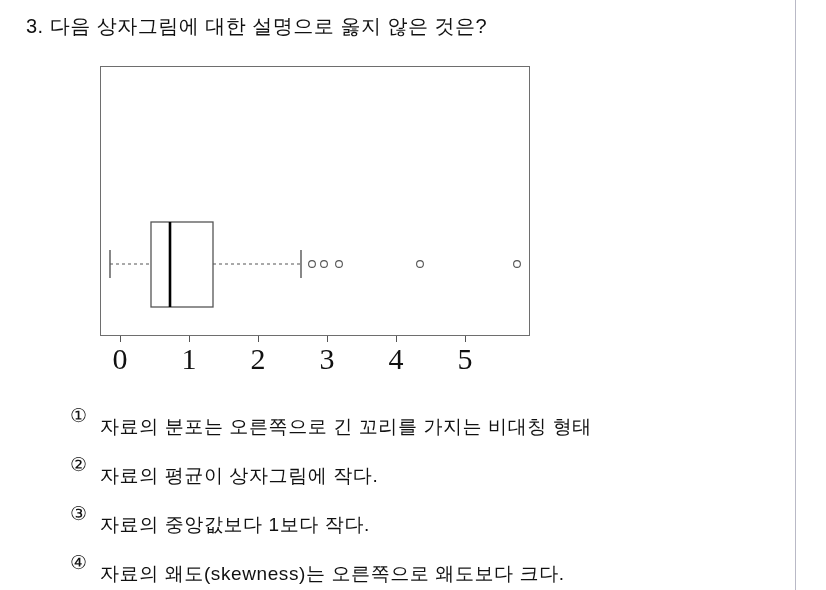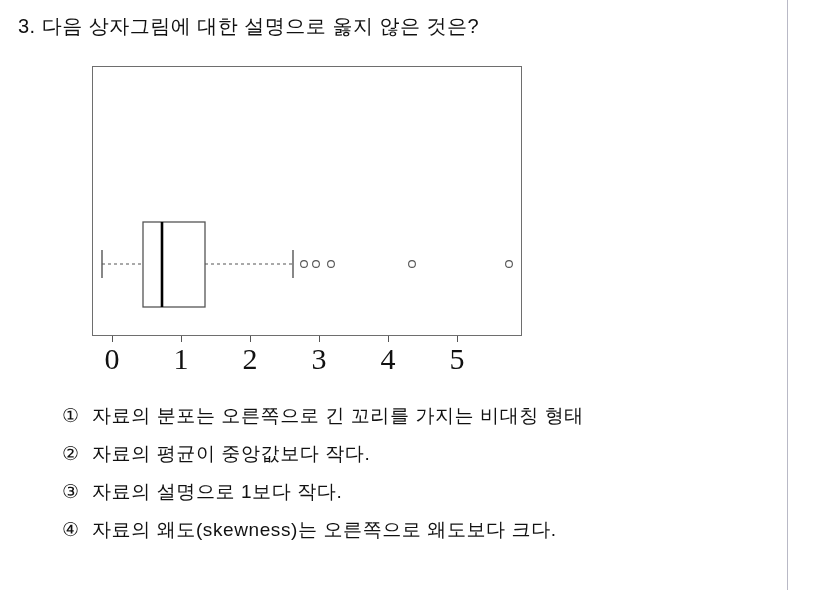--- a/index.html
+++ b/index.html
@@ -10,21 +10,21 @@
   body {
     width: 826px;
     height: 590px;
     font-family: "Liberation Sans", sans-serif;
     color: #1a1a1a;
     position: relative;
     overflow: hidden;
   }
   .page {
     position: absolute;
-    left: 4px; top: 0;
+    left: 12px; top: 0;
     width: 716px;
     height: 590px;
   }
   
   .right-rule {
     position: absolute;
     left: 783px;
     top: 0;
     width: 1px;
     height: 590px;
@@ -96,21 +96,21 @@
     line-height: 28px;
     letter-spacing: 0.6px;
     color: #111;
   }
   .opt .marker {
     width: 30px;
     flex: 0 0 30px;
     font-size: 19px;
     line-height: 28px;
   }
-  .opt .text { flex: 1 1 auto; }
+  .opt .text { flex: 1 1 auto; margin-top: 11px; }
 </style>
 </head>
 <body>
 
 <div class="page">
 
   <div class="right-rule"></div>
 
   <div class="question-line">
     <span class="qnum">3.</span><span>다음 상자그림에 대한 설명으로 옳지 않은 것은?</span>
@@ -160,26 +160,26 @@
 
     <div class="opt">
       <div class="marker">①</div>
       <div class="text">
         <div>자료의 분포는 오른쪽으로 긴 꼬리를 가지는 비대칭 형태</div>
       </div>
     </div>
 
     <div class="opt">
       <div class="marker">②</div>
-      <div class="text">자료의 평균이 중앙값보다 작다.</div>
+      <div class="text">자료의 평균이 상자그림에 작다.</div>
     </div>
 
     <div class="opt">
       <div class="marker">③</div>
-      <div class="text">자료의 설명으로 1보다 작다.</div>
+      <div class="text">자료의 중앙값보다 1보다 작다.</div>
     </div>
 
     <div class="opt">
       <div class="marker">④</div>
       <div class="text">자료의 왜도(skewness)는 오른쪽으로 왜도보다 크다.</div>
     </div>
 
   </div>
 
 </div>

